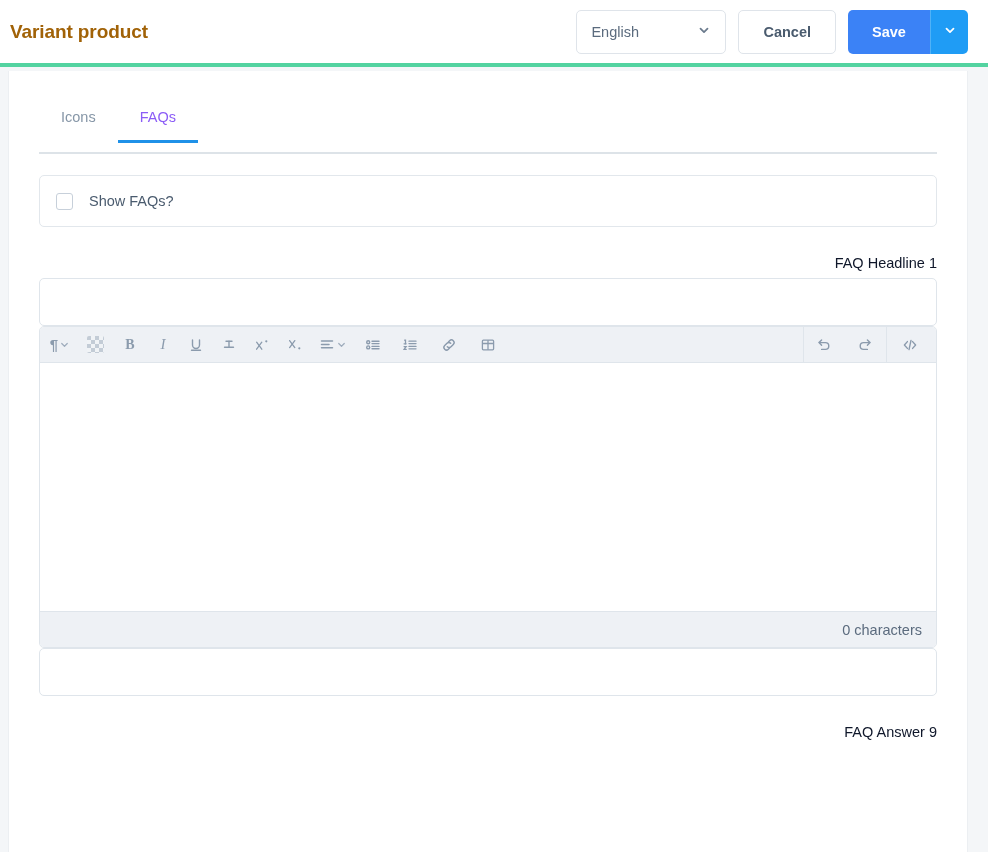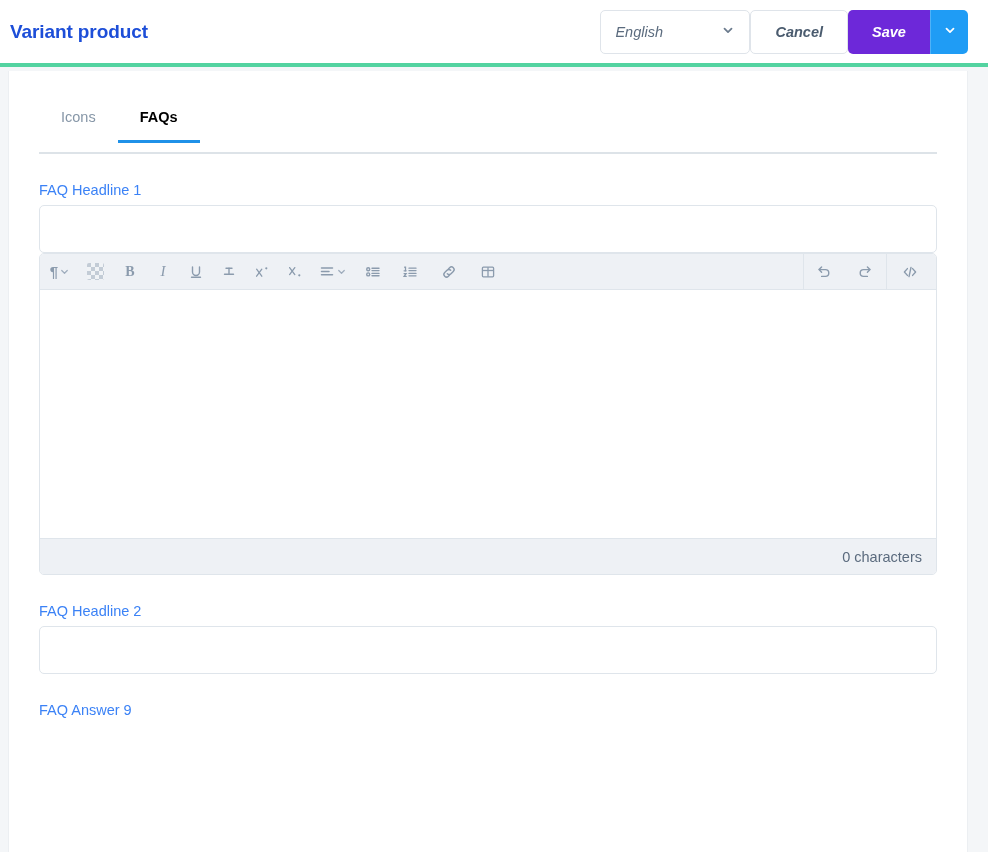--- a/index.html
+++ b/index.html
@@ -26,31 +26,30 @@
     height: 63px;
     background: #ffffff;
     display: flex;
     align-items: center;
     padding: 0 20px 0 8px;
   }
 
   .page-title {
     font-size: 19px;
     font-weight: bold;
-    color: #1d4ed8;
+    color: #a16207;
     letter-spacing: -0.1px;
     padding-left: 2px;
   }
 
   .topbar-actions {
     margin-left: auto;
     display: flex;
     align-items: center;
-    gap: 0;
-    font-style: italic;
+    gap: 12px;
   }
 
   .lang-select {
     width: 150px;
     height: 44px;
     border: 1px solid #dfe4ea;
     border-radius: 5px;
     background: #fff;
     display: flex;
     align-items: center;
@@ -73,21 +72,21 @@
     align-items: center;
     justify-content: center;
     padding: 0 24px;
     cursor: pointer;
   }
 
   .save-group { display: flex; }
   .btn-save {
     height: 44px;
     min-width: 82px;
-    background: #6d28d9;
+    background: #3b82f6;
     border: none;
     border-radius: 5px 0 0 5px;
     color: #fff;
     font-size: 14.5px;
     font-weight: bold;
     display: flex;
     align-items: center;
     justify-content: center;
     padding: 0 22px;
     cursor: pointer;
@@ -147,22 +146,22 @@
     align-items: flex-start;
   }
   .tab {
     padding: 8px 22px 16px 22px;
     font-size: 14.5px;
     color: #8696a7;
     cursor: pointer;
     position: relative;
   }
   .tab.active {
-    color: #000000;
-    font-weight: bold;
+    color: #8b5cf6;
+    font-weight: normal;
   }
   .tab.active::after {
     content: "";
     position: absolute;
     left: 0; right: 0;
     bottom: -2px;
     height: 3px;
     background: #1f91e8;
   }
 
@@ -186,21 +185,22 @@
   .checkbox-panel .lbl {
     margin-left: 16px;
     font-size: 14.5px;
     color: #4a5b6e;
   }
 
   .field-label {
     margin-top: 28px;
     margin-bottom: 7px;
     font-size: 14.5px;
-    color: #3b82f6;
+    color: #0f172a;
+    text-align: right;
   }
 
   .text-input {
     width: 100%;
     height: 48px;
     border: 1px solid #dfe5eb;
     border-radius: 5px;
     background: #fff;
     padding: 0 12px;
     font-family: "Liberation Sans", sans-serif;
@@ -323,20 +323,24 @@
   <div class="content-card">
     <div class="inner">
 
       
       <div class="tabs">
         <div class="tab">Icons</div>
         <div class="tab active">FAQs</div>
       </div>
 
       
+      <div class="checkbox-panel">
+        <span class="cbox"></span>
+        <span class="lbl">Show FAQs?</span>
+      </div>
 
       
       <div class="field-label">FAQ Headline 1</div>
       <input class="text-input" type="text" placeholder="" style="">
 
       
 
       <div class="editor">
         <div class="editor-toolbar">
 
@@ -472,21 +476,20 @@
 
           </div>
         </div>
 
         <div class="editor-body"></div>
 
         <div class="editor-status">0 characters</div>
       </div>
 
       
-      <div class="field-label">FAQ Headline 2</div>
       <input class="text-input" type="text" placeholder="" style="">
 
       
       <div class="field-label">FAQ Answer 9</div>
 
       <div class="spacer-bottom"></div>
 
     </div>
   </div>
 </div>

